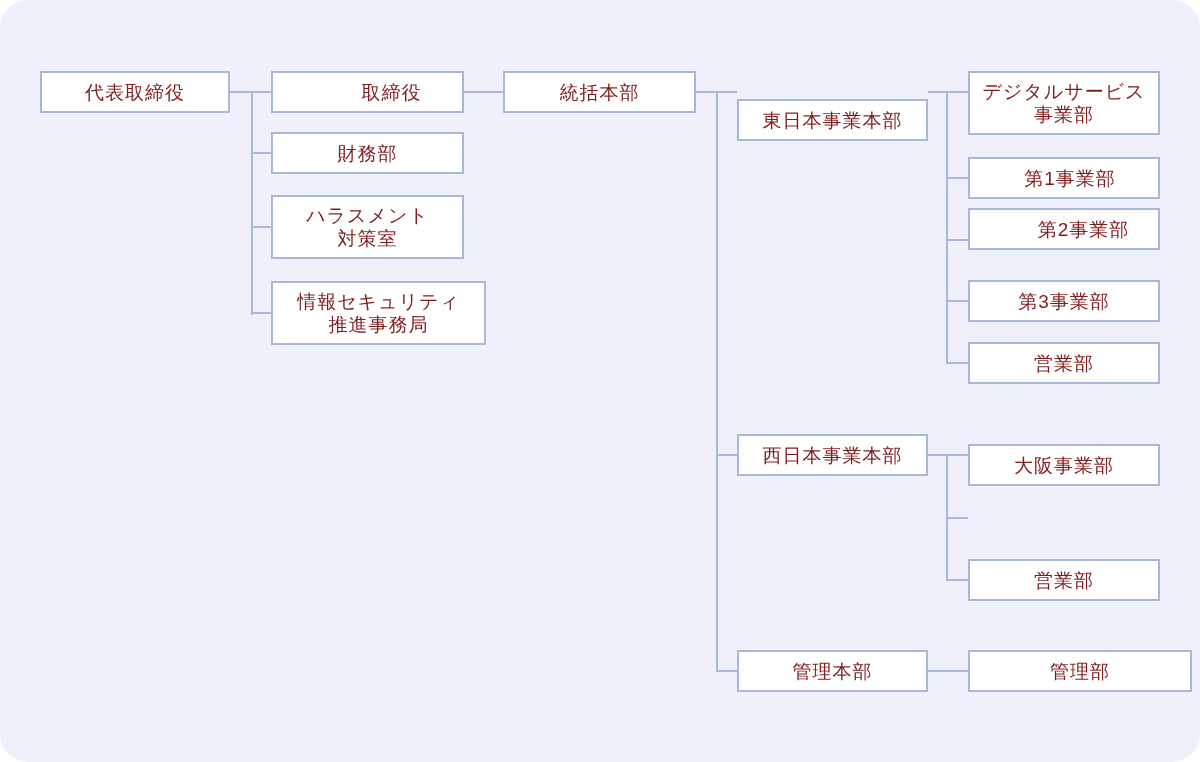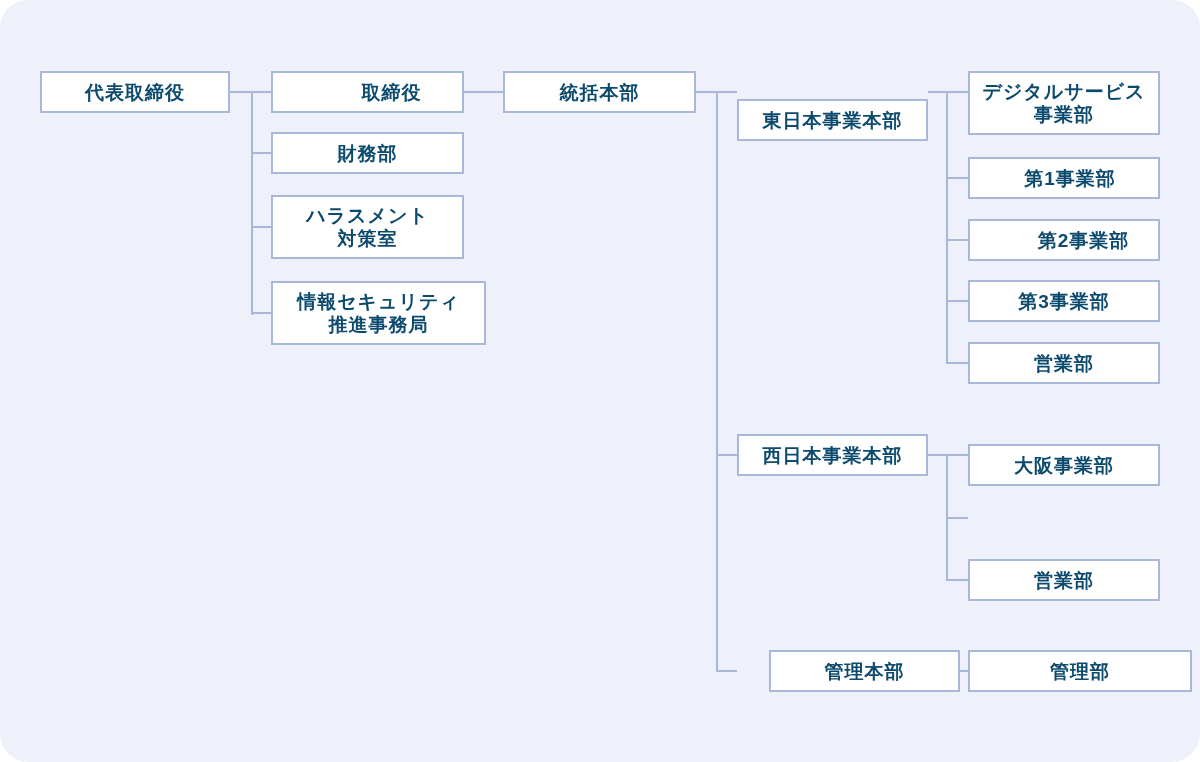--- a/index.html
+++ b/index.html
@@ -10,22 +10,22 @@
     background: #eef1f9;
     border-radius: 28px;
     overflow: hidden;
     font-family: "Liberation Sans", "DejaVu Sans", sans-serif;
   }
   .node {
     position: absolute;
     box-sizing: border-box;
     background: #ffffff;
     border: 2px solid #a9b7d8;
-    color: #0c4a6e;
-    font-weight: bold;
+    color: #7f1d1d;
+    font-weight: normal;
     font-size: 19px;
     line-height: 23px;
     letter-spacing: 1px;
     display: flex;
     align-items: center;
     justify-content: center;
     text-align: center;
     white-space: pre-line;
   }
   .line {
@@ -70,22 +70,22 @@
   <div class="node" style="left:271px; top:132px; width:193px; height:42px;">財務部</div>
   <div class="node" style="left:271px; top:195px; width:193px; height:64px;">ハラスメント
 対策室</div>
   <div class="node" style="left:271px; top:281px; width:215px; height:64px;">情報セキュリティ
 推進事務局</div>
   <div class="node" style="left:503px; top:71px; width:193px; height:42px;">統括本部</div>
   <div class="node" style="left:737px; top:71px; width:191px; height:42px;margin-top:28px;">東日本事業本部</div>
   <div class="node" style="left:968px; top:71px; width:192px; height:64px;">デジタルサービス
 事業部</div>
   <div class="node" style="left:968px; top:157px; width:192px; height:42px;padding-left:12px;">第1事業部</div>
-  <div class="node" style="left:968px; top:219px; width:192px; height:42px;padding-left:39px;">第2事業部</div>
+  <div class="node" style="left:968px; top:208px; width:192px; height:42px;padding-left:39px;">第2事業部</div>
   <div class="node" style="left:968px; top:280px; width:192px; height:42px;">第3事業部</div>
   <div class="node" style="left:968px; top:342px; width:192px; height:42px;">営業部</div>
   <div class="node" style="left:737px; top:434px; width:191px; height:42px;">西日本事業本部</div>
   <div class="node" style="left:968px; top:434px; width:192px; height:42px;margin-top:10px;">大阪事業部</div>
   <div class="node" style="left:968px; top:559px; width:192px; height:42px;">営業部</div>
-  <div class="node" style="left:737px; top:650px; width:191px; height:42px;margin-left:32px;">管理本部</div>
+  <div class="node" style="left:737px; top:650px; width:191px; height:42px;">管理本部</div>
   <div class="node" style="left:968px; top:650px; width:224px; height:42px;">管理部</div>
 
 </div>
 
 </body></html>

